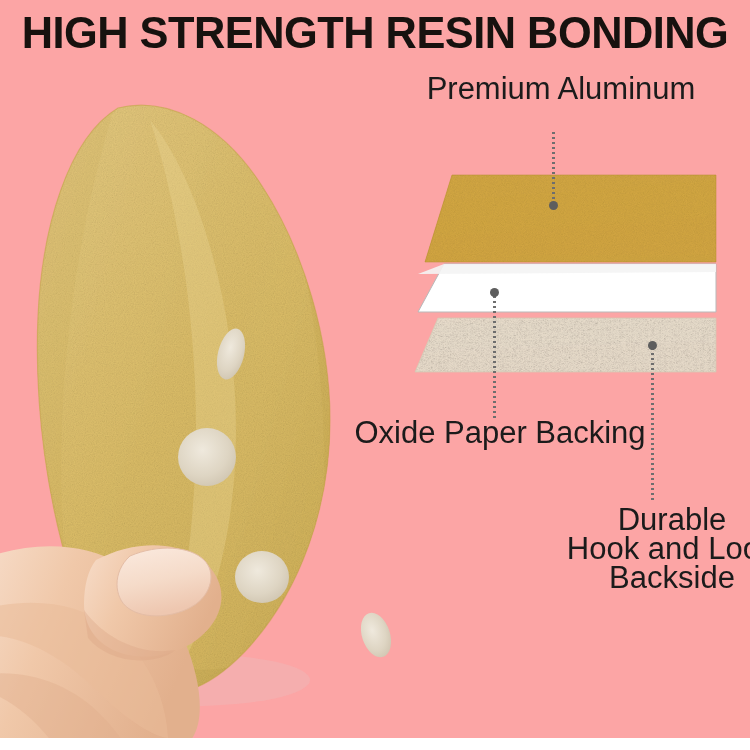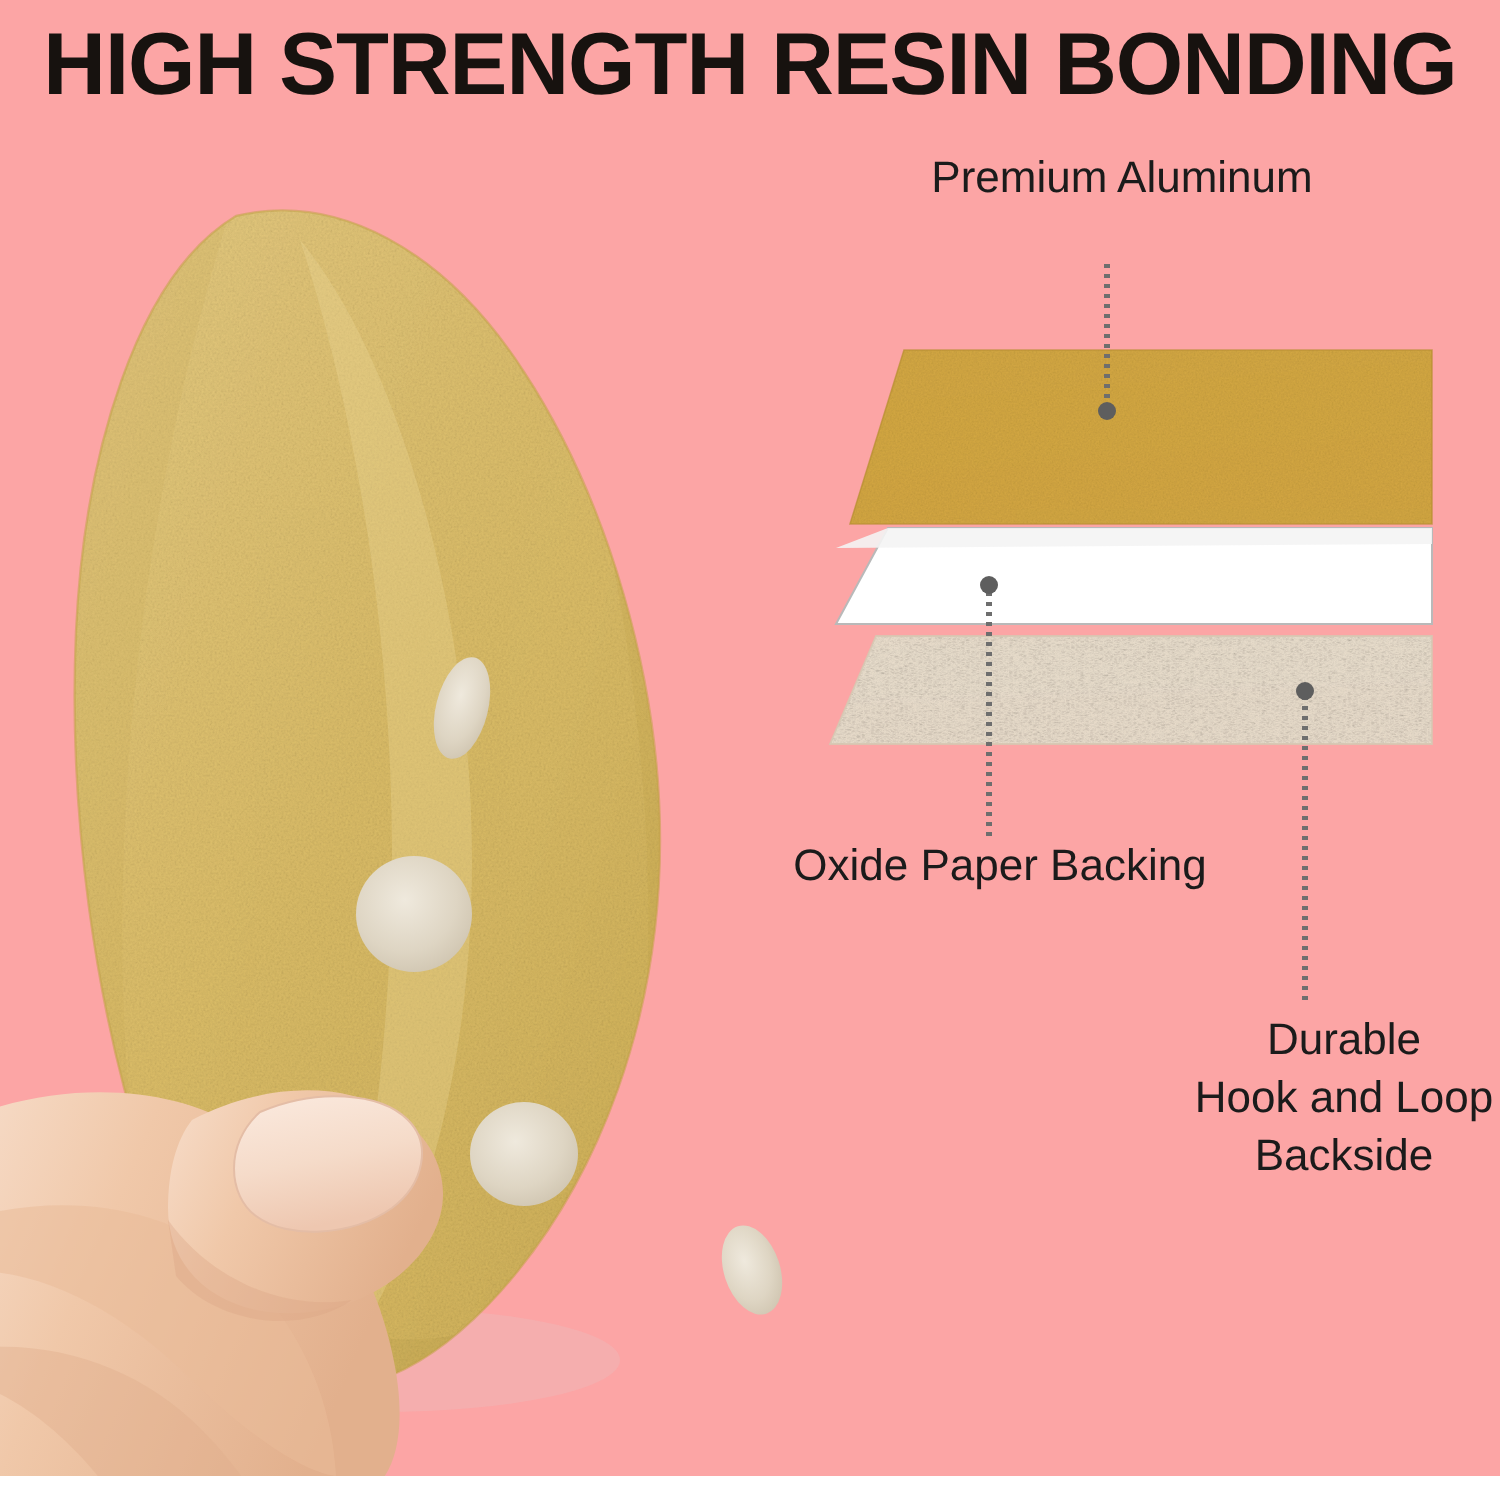--- a/index.html
+++ b/index.html
@@ -34,21 +34,21 @@
     transform: scaleX(0.985);
     transform-origin: 50% 50%;
     white-space: nowrap;
   }
 
   
   .callout {
     position: absolute;
     font-family: "Liberation Sans", sans-serif;
     font-weight: normal;
-    font-size: 22px;
+    font-size: 31px;
     line-height: 29px;
     color: #1b1b1b;
     text-align: center;
     white-space: nowrap;
   }
   #label-abrasive {
     left: 411px;
     top: 74px;
     width: 300px;
   }

